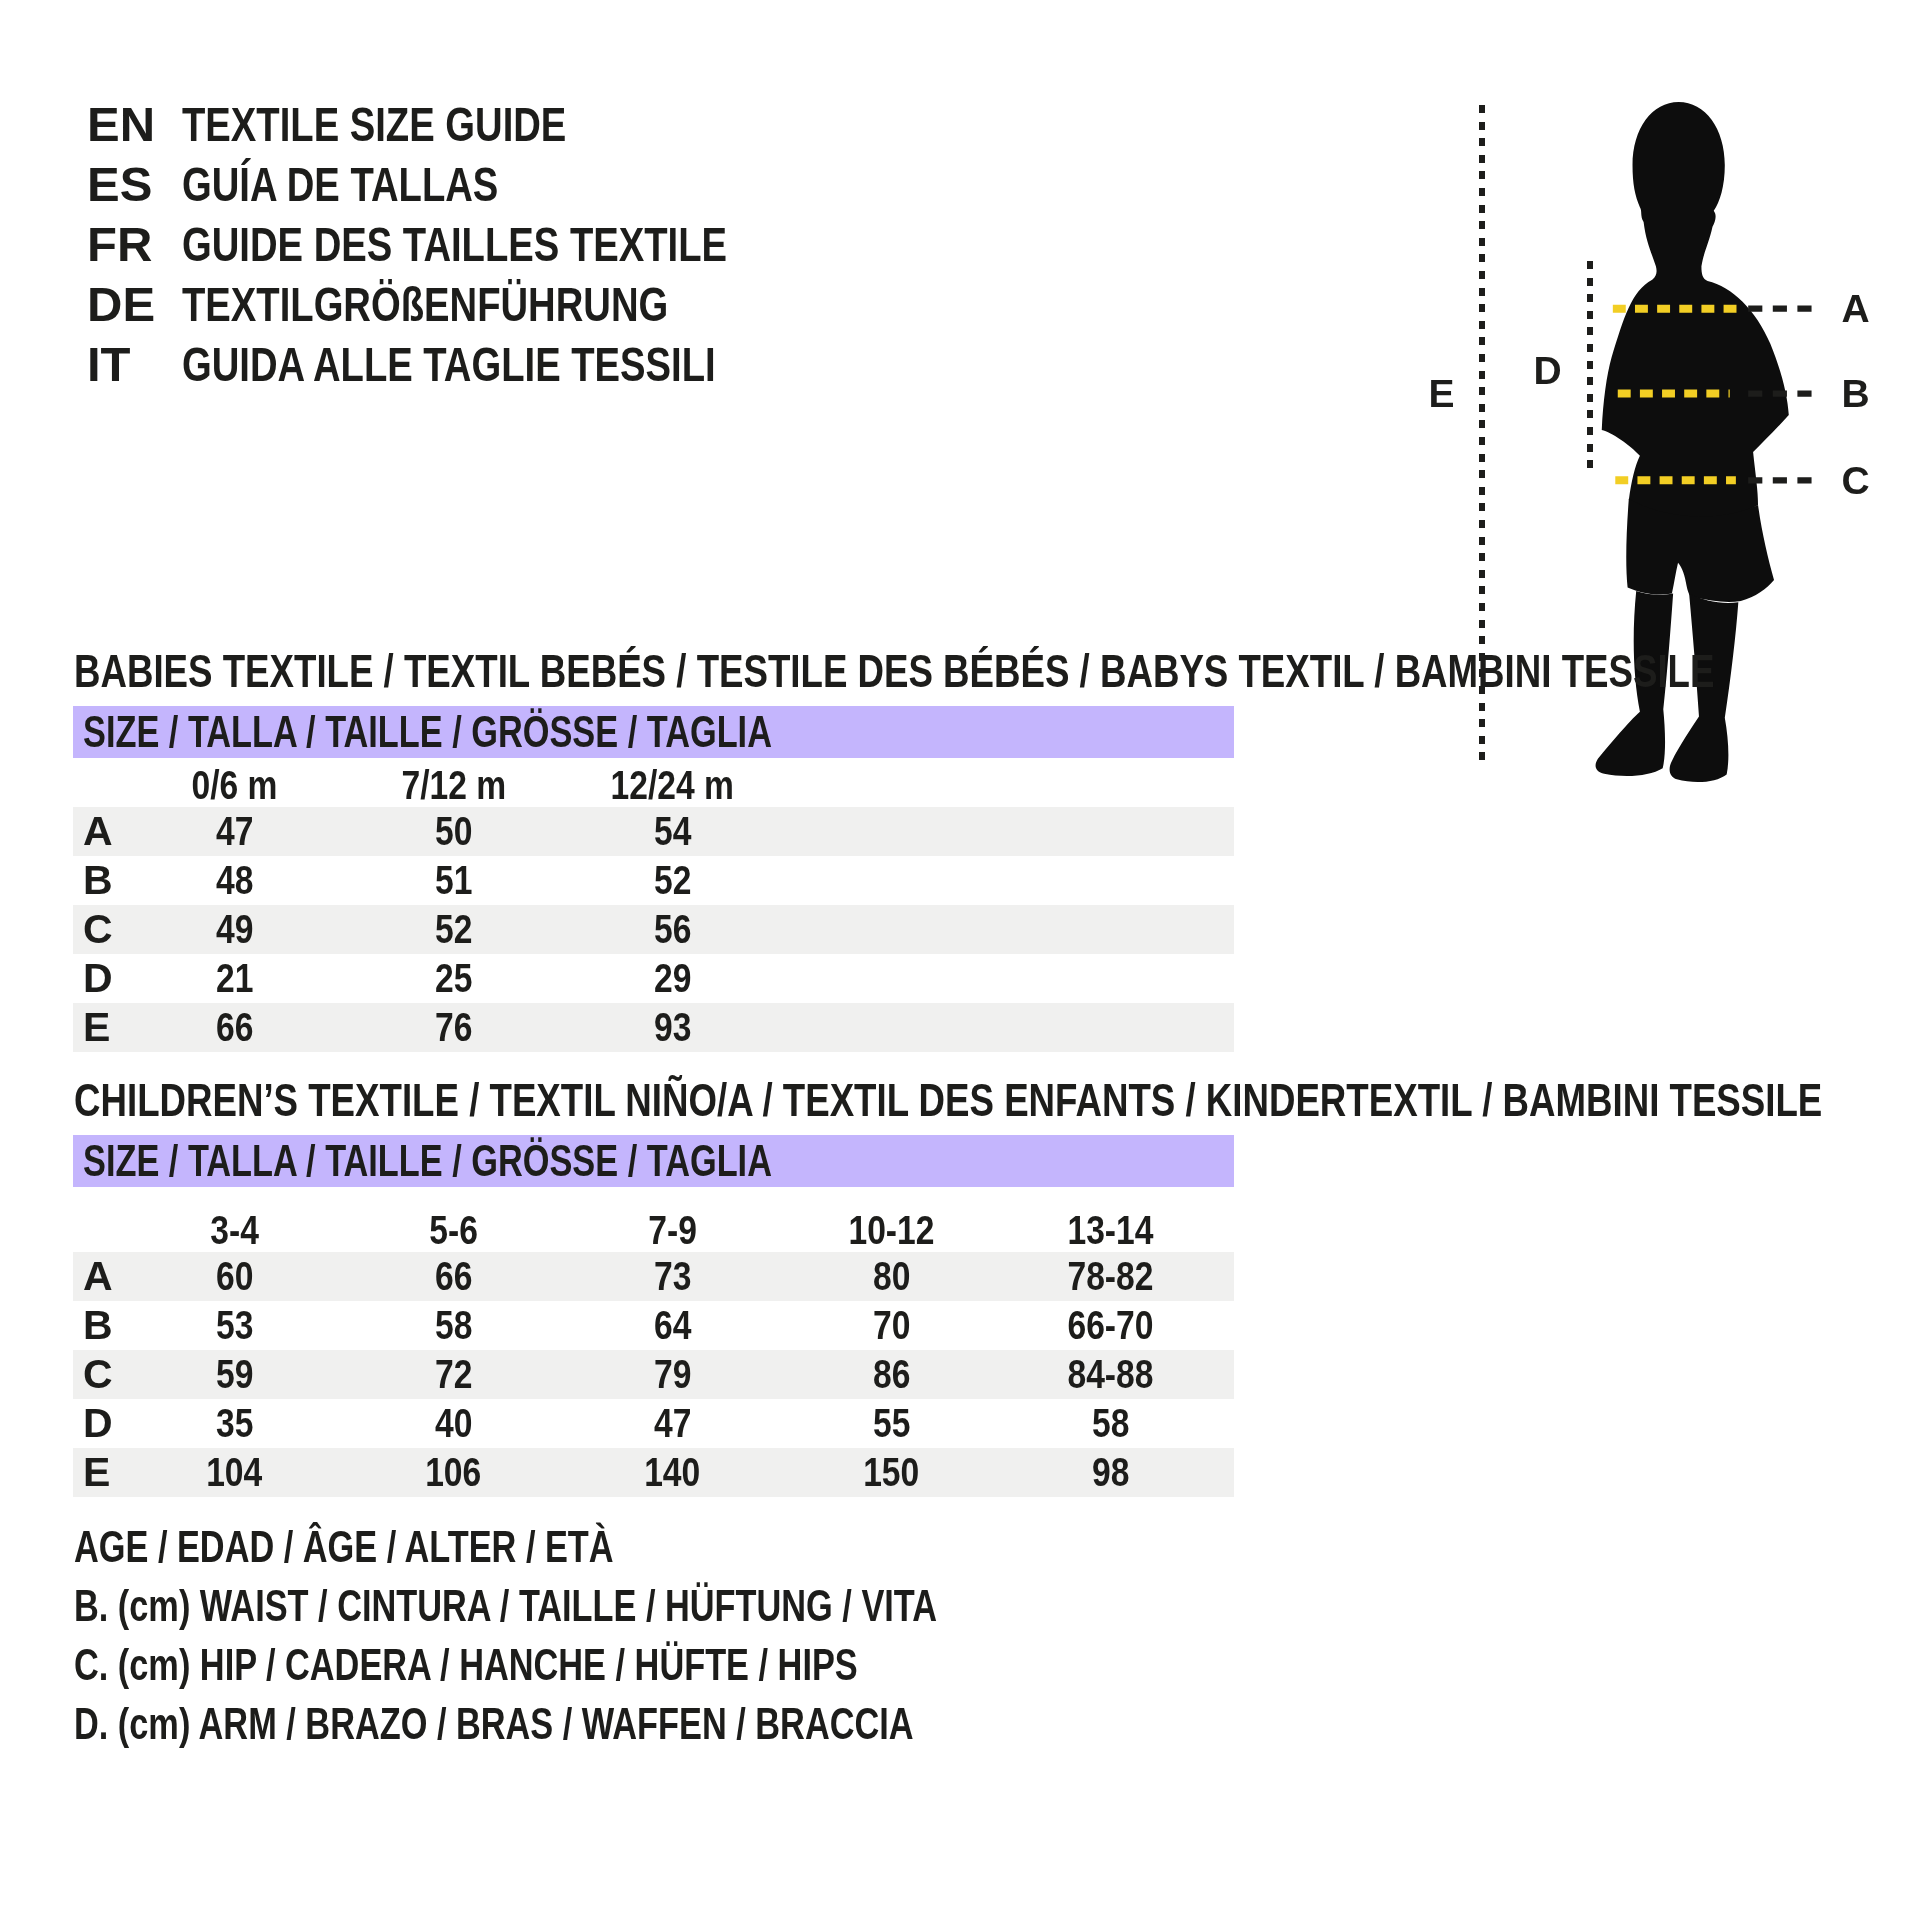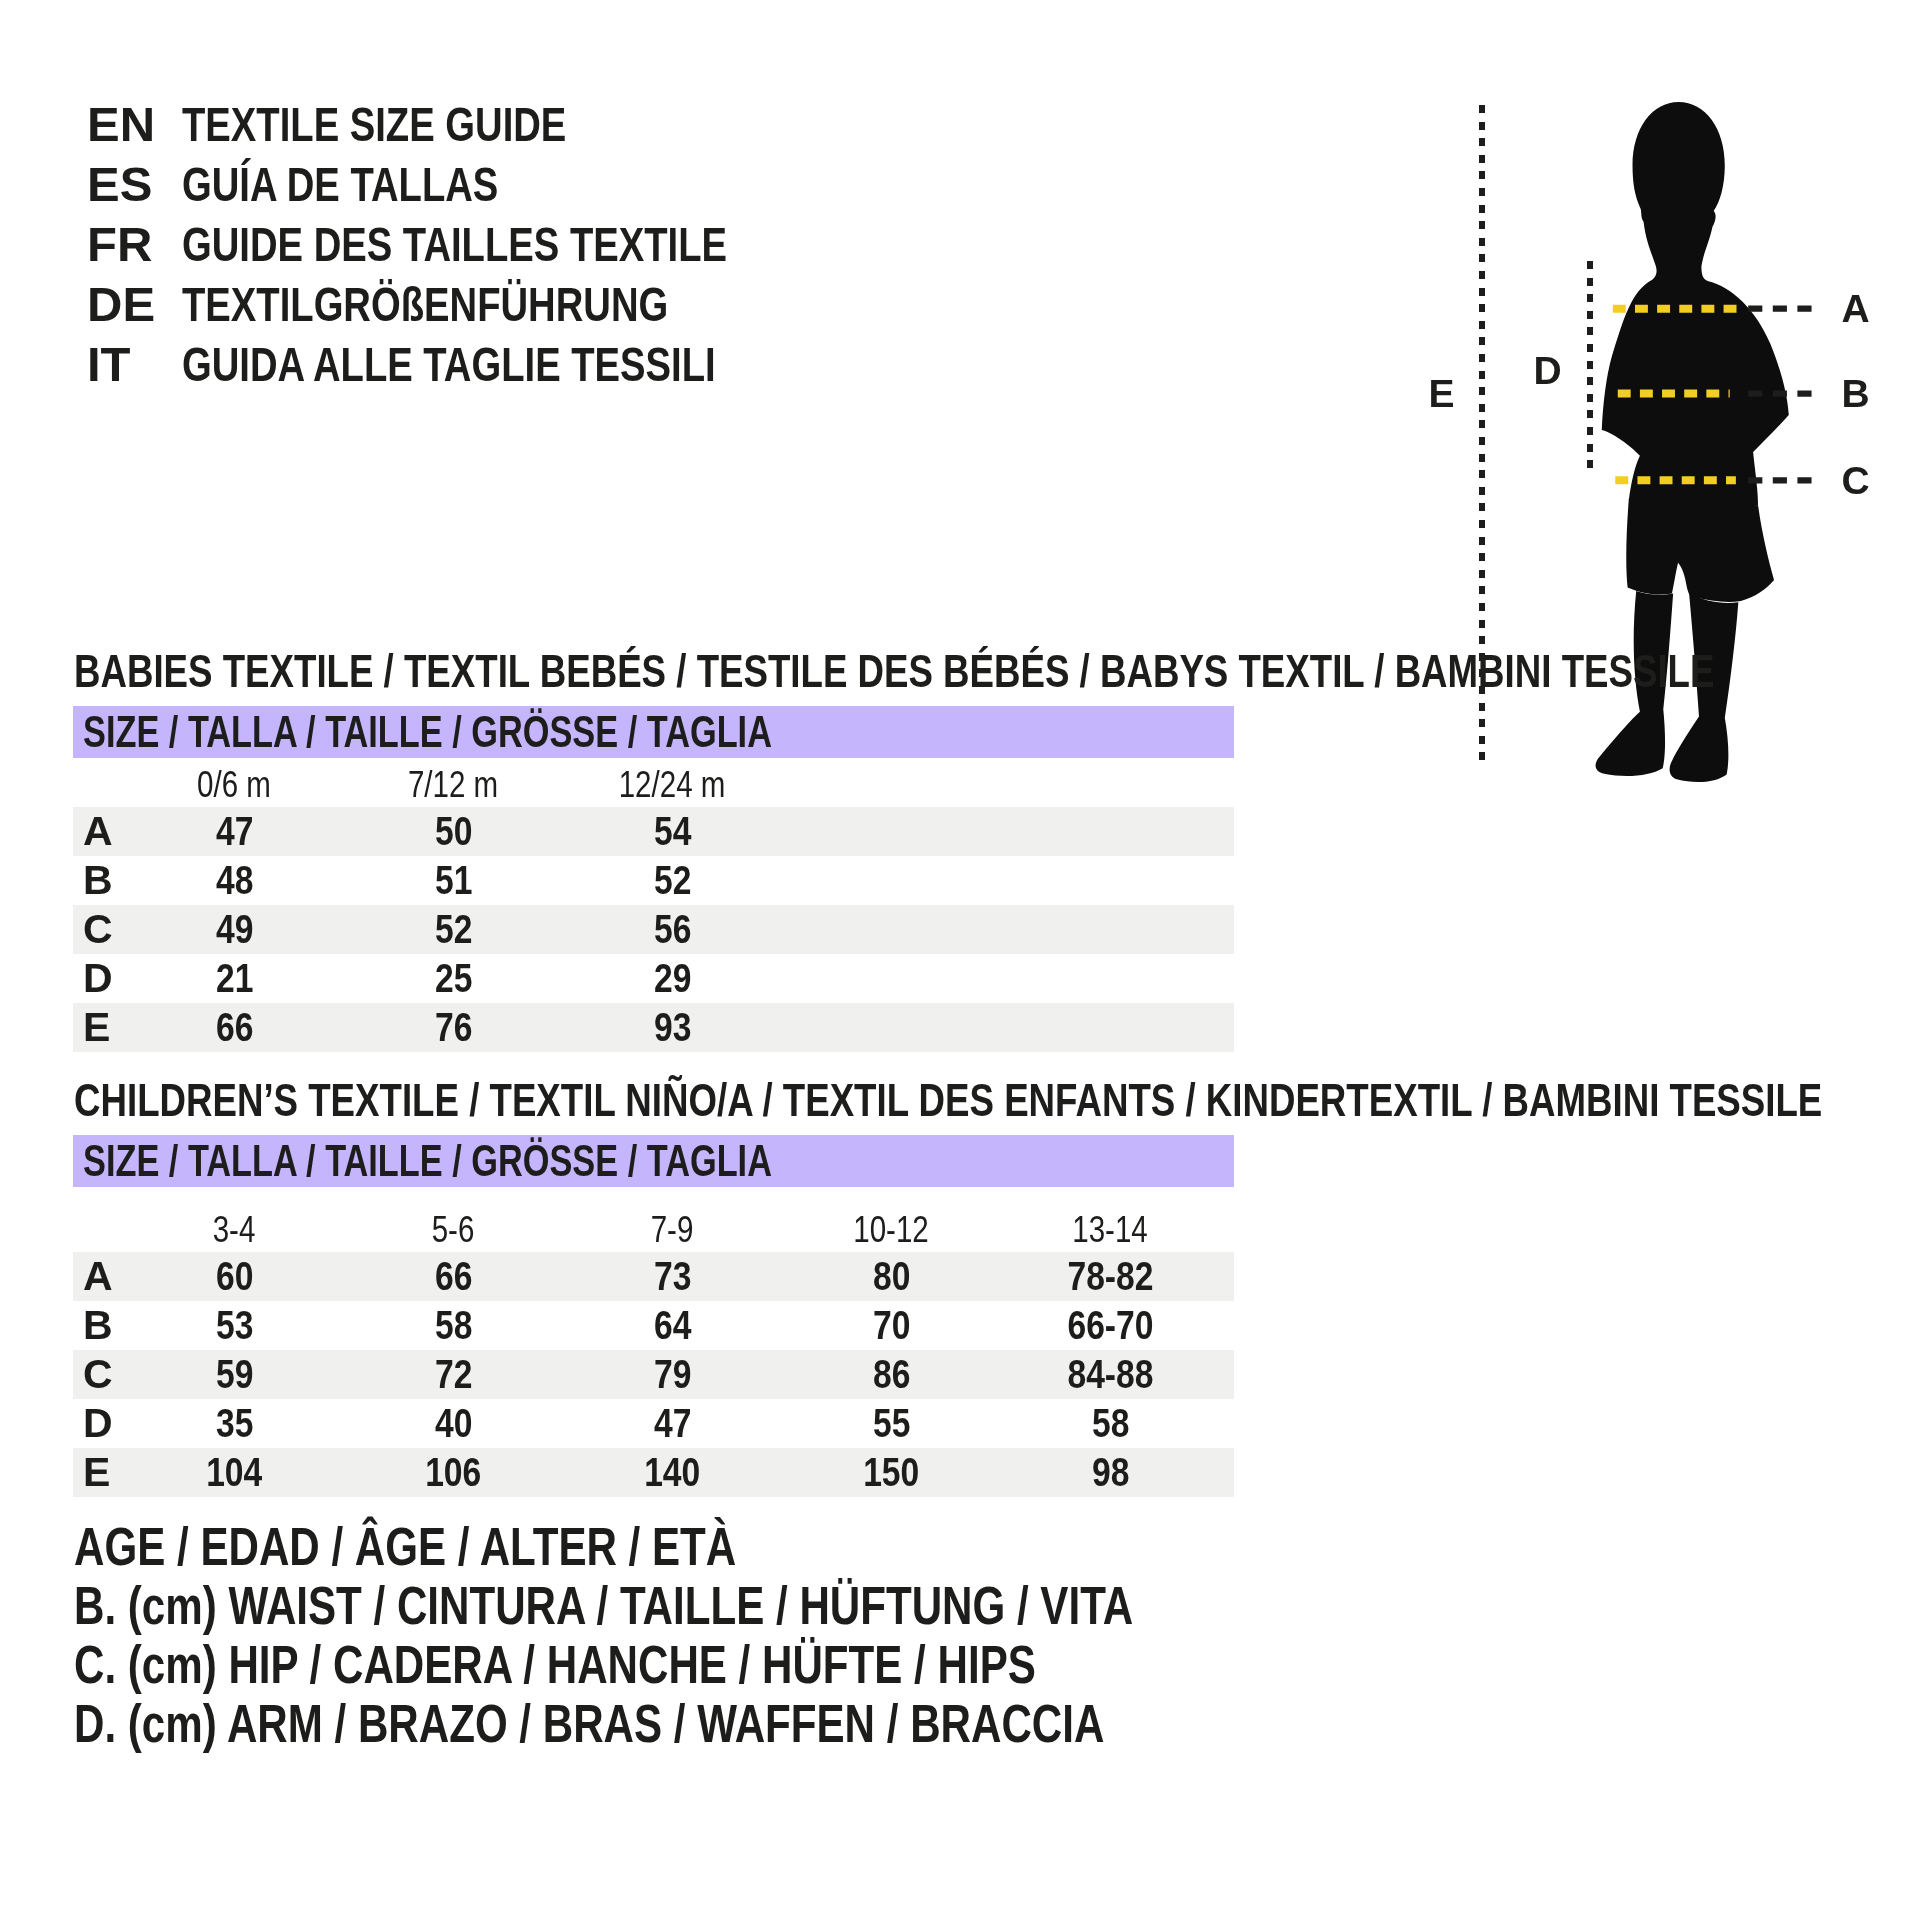--- a/index.html
+++ b/index.html
@@ -16,29 +16,29 @@
   .lang-row{position:relative;}
 
   
   .sec-title{position:absolute;left:74px;font-size:47px;font-weight:bold;line-height:49px;white-space:nowrap;}
 
   
   .tbl{position:absolute;left:73px;width:1161px;}
   .size-bar{height:52px;line-height:52px;background:#c4b5fd;font-size:44px;font-weight:bold;padding-left:10px;box-sizing:border-box;}
   .grid-b{display:grid;grid-template-columns:52px repeat(3,219px) 1fr;}
   .grid-c{display:grid;grid-template-columns:52px repeat(5,219px) 1fr;}
-  .colhead{height:44px;line-height:44px;font-size:36px;font-weight:normal;}
+  .colhead{height:44px;line-height:44px;font-size:41px;font-weight:bold;}
   .trow{height:49px;line-height:49px;font-size:41px;font-weight:bold;}
   .trow.shade{background:#f0f0ef;}
   .cell{text-align:center;}
   .rowlab{padding-left:10px;}
 
   
   .legend{position:absolute;left:74px;top:1517px;}
-  .legend div{height:59px;line-height:59px;font-size:54px;font-weight:bold;white-space:nowrap;}
+  .legend div{height:59px;line-height:59px;font-size:44px;font-weight:bold;white-space:nowrap;}
 
   
   .vdash{position:absolute;width:5.5px;background:repeating-linear-gradient(to bottom,#1d1d1b 0 8px,transparent 8px 16.6px);}
   .fig-label{position:absolute;width:49px;text-align:center;font-size:39px;font-weight:bold;line-height:43px;}
   svg{display:block;}
 </style>
 </head>
 <body>
 
 <div class="page">

